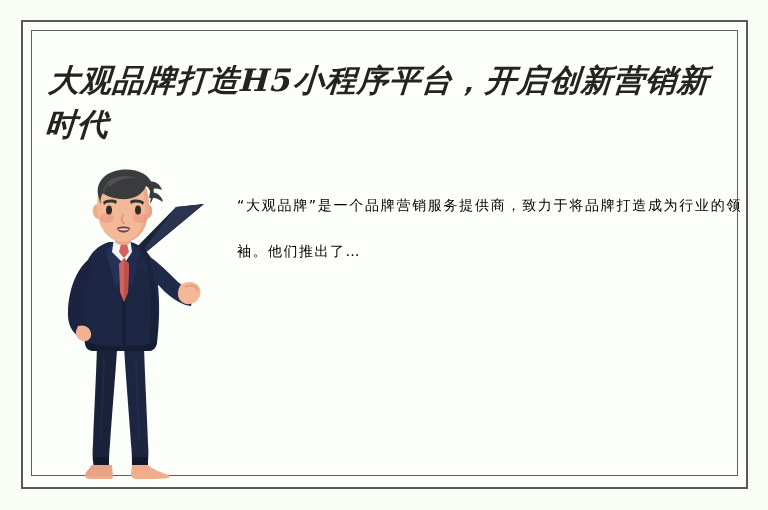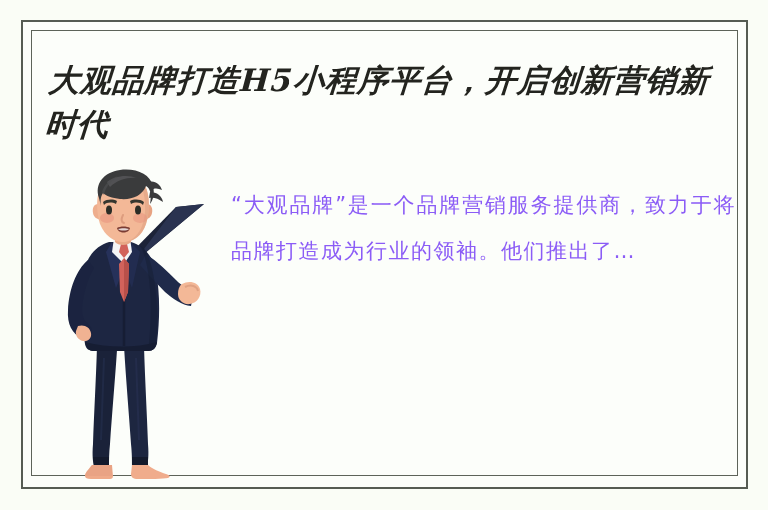--- a/index.html
+++ b/index.html
@@ -59,26 +59,26 @@
     letter-spacing: 1px;
     font-style: italic;
     transform: skewX(-4deg);
     transform-origin: left top;
     white-space: pre-wrap;
   }
 
   
   #body-text {
     position: absolute;
-    left: 231px;
+    left: 237px;
     top: 182px;
     width: 505px;
-    color: #8b5cf6;
+    color: #000000;
     font-family: "DejaVu Sans", "Liberation Sans", sans-serif;
-    font-size: 21px;
+    font-size: 14px;
     line-height: 46px;
     letter-spacing: 1.5px;
     text-align: justify;
   }
 
   
   #illustration {
     position: absolute;
     left: 52px;
     top: 168px;

